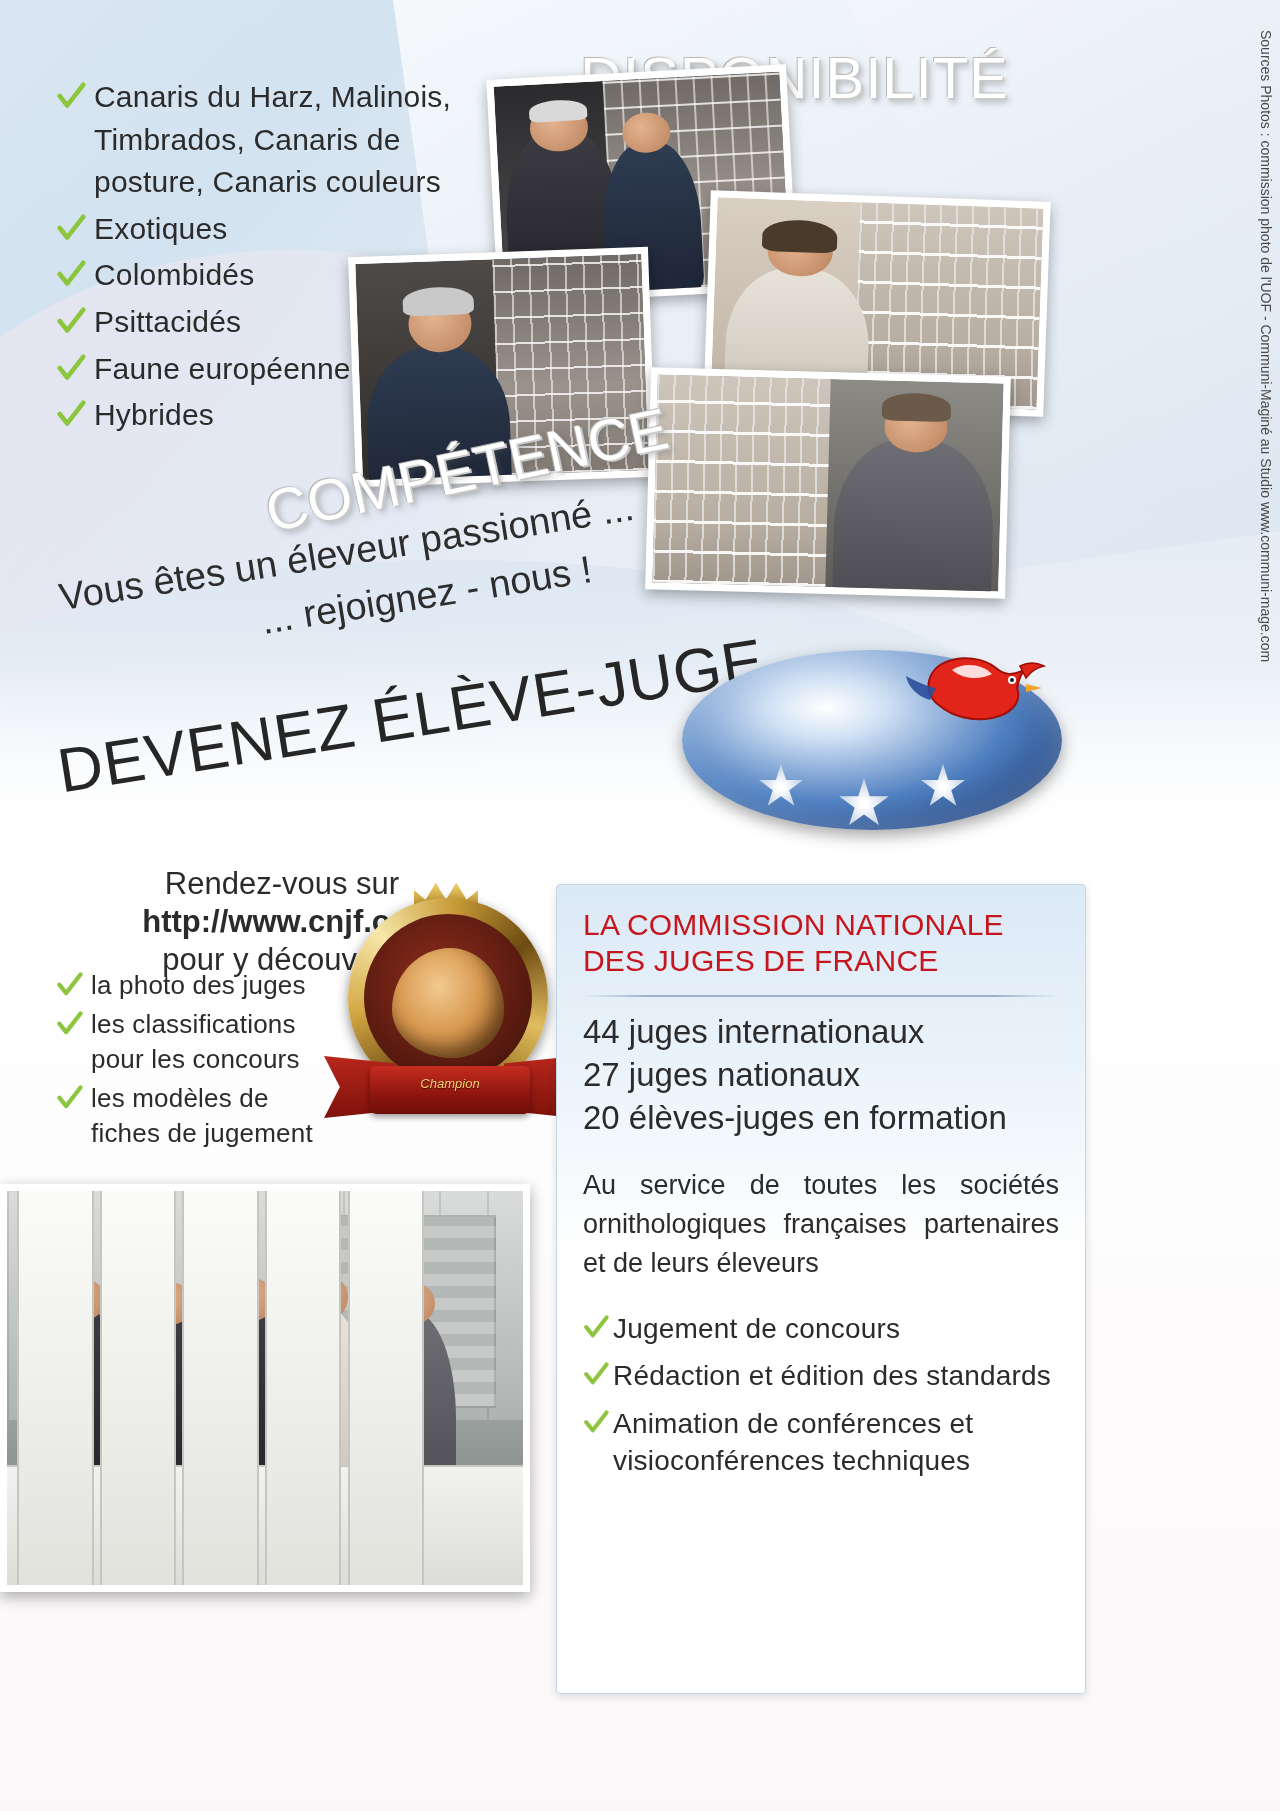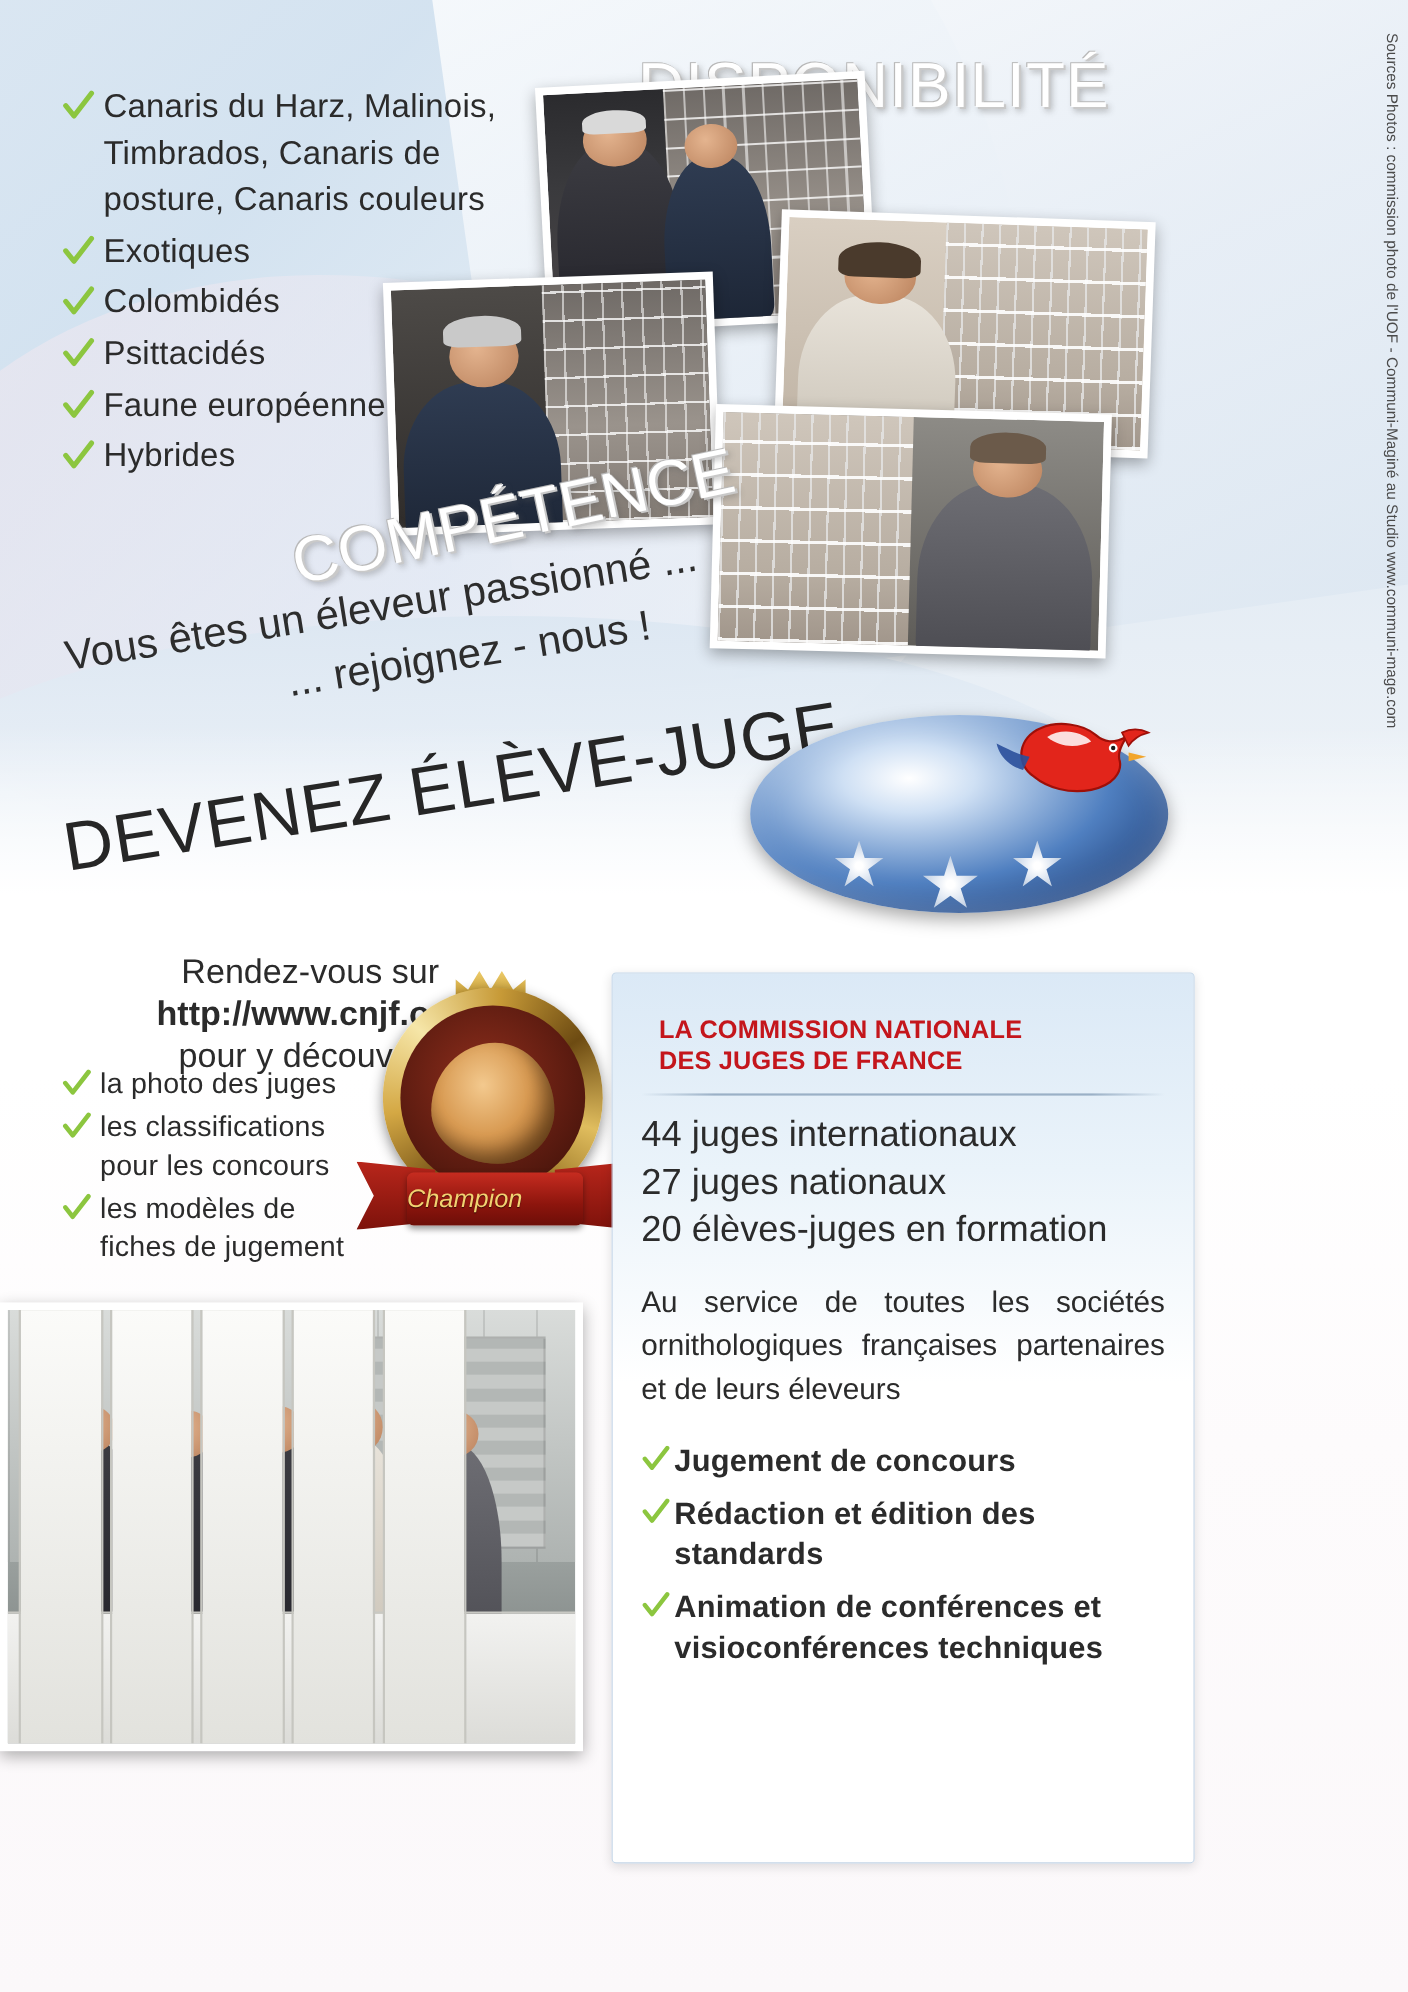--- a/index.html
+++ b/index.html
@@ -326,43 +326,43 @@
   .ribbon-tail {
     position: absolute; top: 8px;
     width: 72px; height: 62px;
     background: linear-gradient(180deg,#b8261b 0%, #7d120b 100%);
     box-shadow: 0 3px 6px rgba(0,0,0,.4);
   }
   .ribbon-tail.left  { left: -2px;  clip-path: polygon(0 0, 100% 12%, 100% 88%, 0 100%, 22% 50%); }
   .ribbon-tail.right { right: -2px; clip-path: polygon(0 12%, 100% 0, 78% 50%, 100% 100%, 0 88%); }
   .ribbon-text {
     position: absolute; left: 44px; top: 28px;
-    width: 160px; 
-    font-size: 23px; font-style: italic; color: #f2d271;
+    width: 160px; text-align: center;
+    font-size: 13px; font-style: italic; color: #f2d271;
     text-shadow: 0 1px 1px rgba(0,0,0,.6);
   }
 
   
   .panel {
     position: absolute;
     left: 556px; top: 884px;
     width: 530px; height: 810px;
     background: linear-gradient(180deg,#dbe9f6 0%, #eaf3fa 22%, #ffffff 46%, #ffffff 100%);
     border: 1px solid #c3d6e8;
     border-radius: 4px;
     box-shadow: 0 3px 10px rgba(0,0,0,.12);
     box-sizing: border-box;
     padding: 22px 26px 16px 26px;
   }
   .panel h1 {
-    margin: 16px;
-    font-size: 23px;
+    margin: 0;
+    font-size: 30px;
     line-height: 1.2;
     color: #c4161c;
-    font-weight: bold;
+    font-weight: normal;
     letter-spacing: .2px;
   }
   .panel-rule {
     margin: 16px 0 14px 0;
     height: 2px;
     background: linear-gradient(90deg, rgba(150,170,190,0) 0%, #9ab0c6 14%, #9ab0c6 86%, rgba(150,170,190,0) 100%);
   }
   .stats {
     text-align: left;
     font-size: 33px;
@@ -371,21 +371,21 @@
     padding-right: 6px;
   }
   .panel-desc {
     margin-top: 26px;
     font-size: 27px;
     line-height: 1.46;
     color: #2b2b2b;
     text-align: justify;
   }
   .panel-list { margin-top: 26px; }
-  .panel-list .chk-row { margin-bottom: 10px; font-weight: bold; }
+  .panel-list .chk-row { margin-bottom: 10px; }
   .panel-list .chk { width: 26px; height: 26px; margin-top: 5px; margin-right: 4px; }
   .panel-list .chk-text { font-size: 28px; line-height: 1.34; }
 
   
   .credit {
     position: absolute;
     right: 6px; top: 790px;
     width: 760px;
     transform: rotate(90deg);
     transform-origin: right top;

